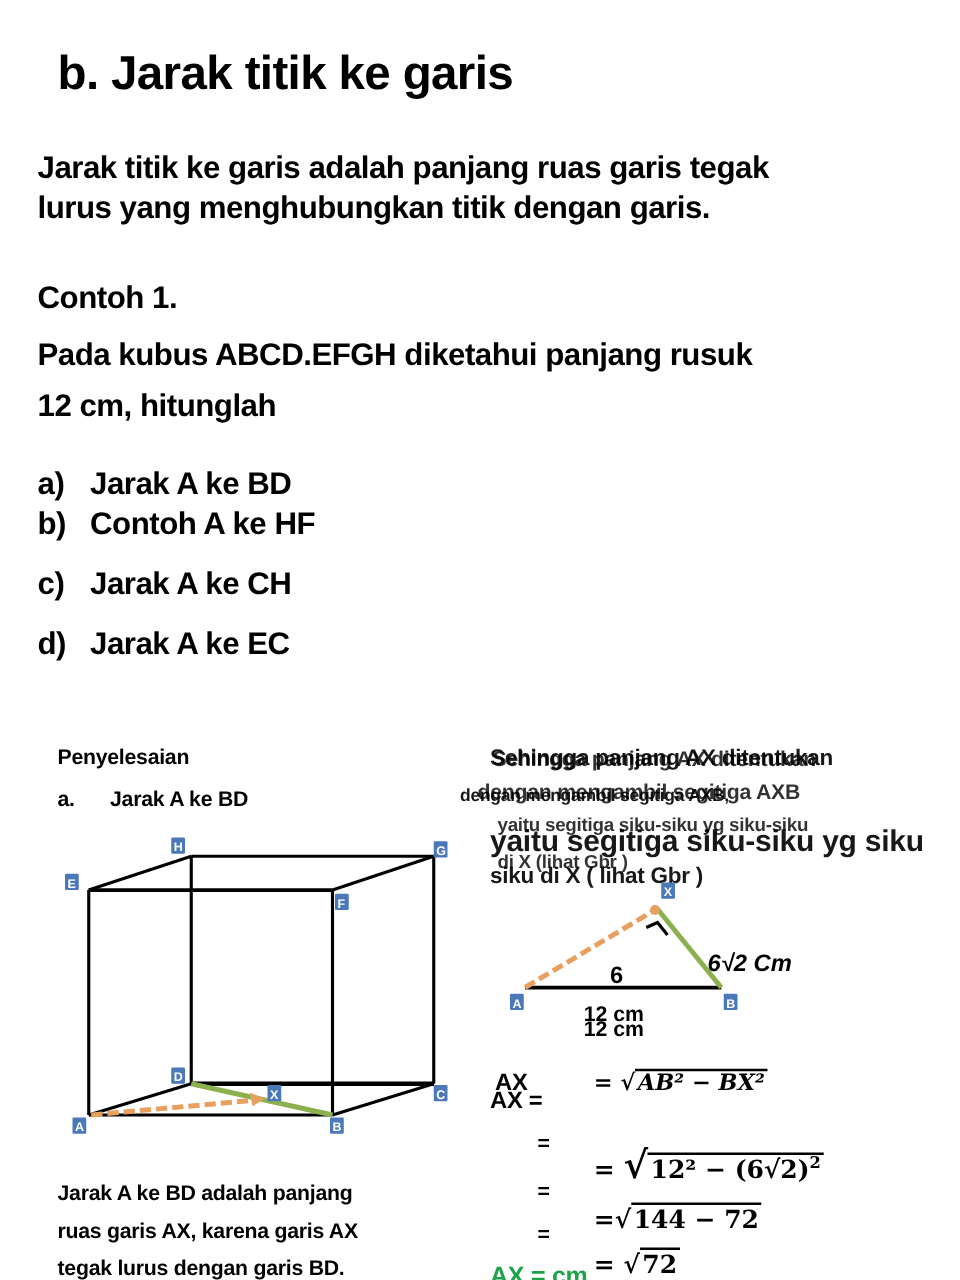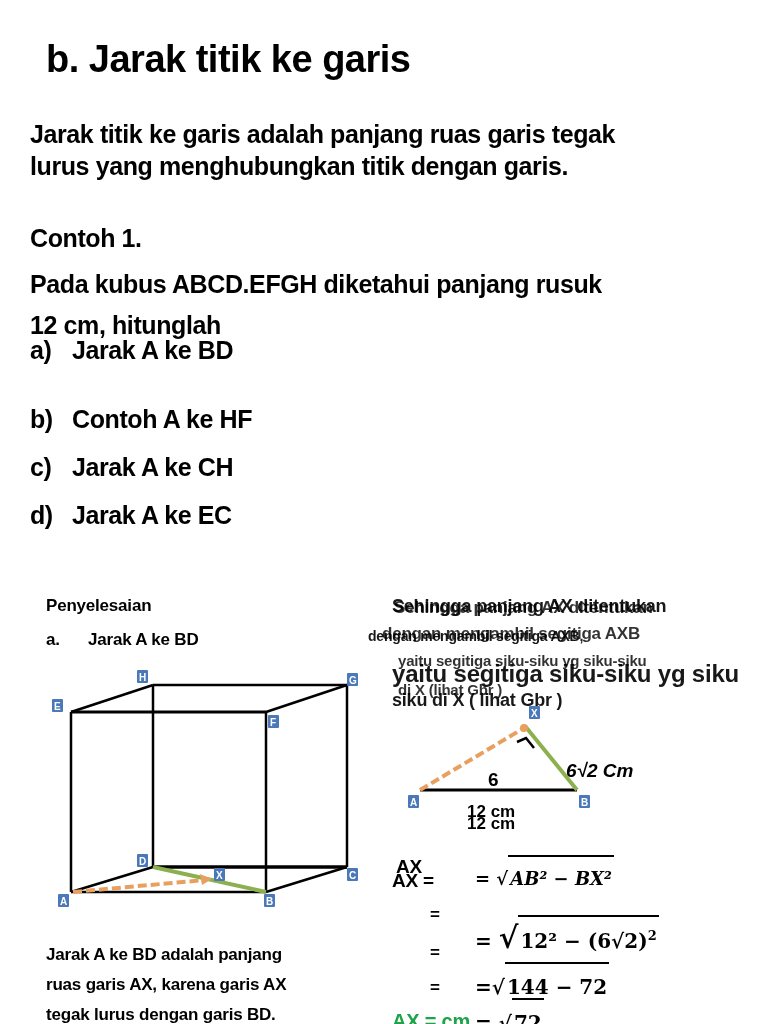--- a/index.html
+++ b/index.html
@@ -10,37 +10,37 @@
   }
   .abs { position: absolute; white-space: nowrap; }
   .title { left: 46px; top: 38px; font-size: 38px; font-weight: bold; letter-spacing: -0.5px; }
   .para { left: 30px; font-size: 25px; font-weight: bold; letter-spacing: -0.4px; line-height: 40px; }
   .list-item { left: 30px; font-size: 25px; font-weight: bold; letter-spacing: -0.4px; }
   .list-item .mk { display: inline-block; width: 42px; }
   .small { font-size: 17px; font-weight: bold; letter-spacing: -0.2px; }
   .ghost { color: #000; opacity: 0.9; }
   .math { font-family: "DejaVu Serif", serif; font-weight: bold; font-size: 18px; }
   .math-i { font-style: italic; }
-  .sqrt { display: inline-block; border-top: 2px solid #000; padding: 12px 2px; line-height: 1.1; }
+  .sqrt { display: inline-block; border-top: 2px solid #000; padding: 0 2px; line-height: 1.1; }
   .green { color: #1ea24a; }
   svg text { font-family: "Liberation Sans", sans-serif; }
 </style>
 </head>
 <body>
 
 <div class="abs title">b. Jarak titik ke garis</div>
 
 <div class="abs para" style="top:114px;">Jarak titik ke garis adalah panjang ruas garis tegak</div>
 <div class="abs para" style="top:146px;">lurus yang menghubungkan titik dengan garis.</div>
 
 <div class="abs para" style="top:218px;">Contoh 1.</div>
 <div class="abs para" style="top:264px;">Pada kubus ABCD.EFGH diketahui panjang rusuk</div>
 <div class="abs para" style="top:305px;">12 cm, hitunglah</div>
 
-<div class="abs list-item" style="top:336px;">
+<div class="abs list-item" style="top:373px;">
   <span class="mk">a)</span><span>Jarak A ke BD</span>
 </div>
 <div class="abs list-item" style="top:405px;">
   <span class="mk">b)</span><span>Contoh A ke HF</span>
 </div>
 <div class="abs list-item" style="top:453px;">
   <span class="mk">c)</span><span>Jarak A ke CH</span>
 </div>
 <div class="abs list-item" style="top:501px;">
   <span class="mk">d)</span><span>Jarak A ke EC</span>

